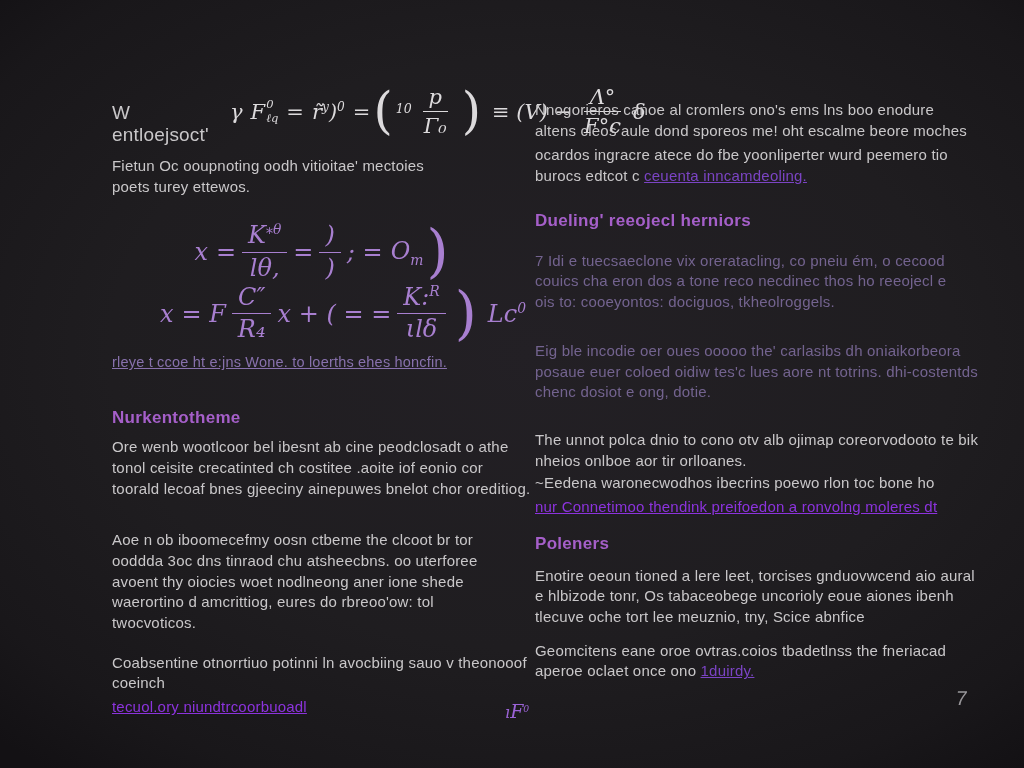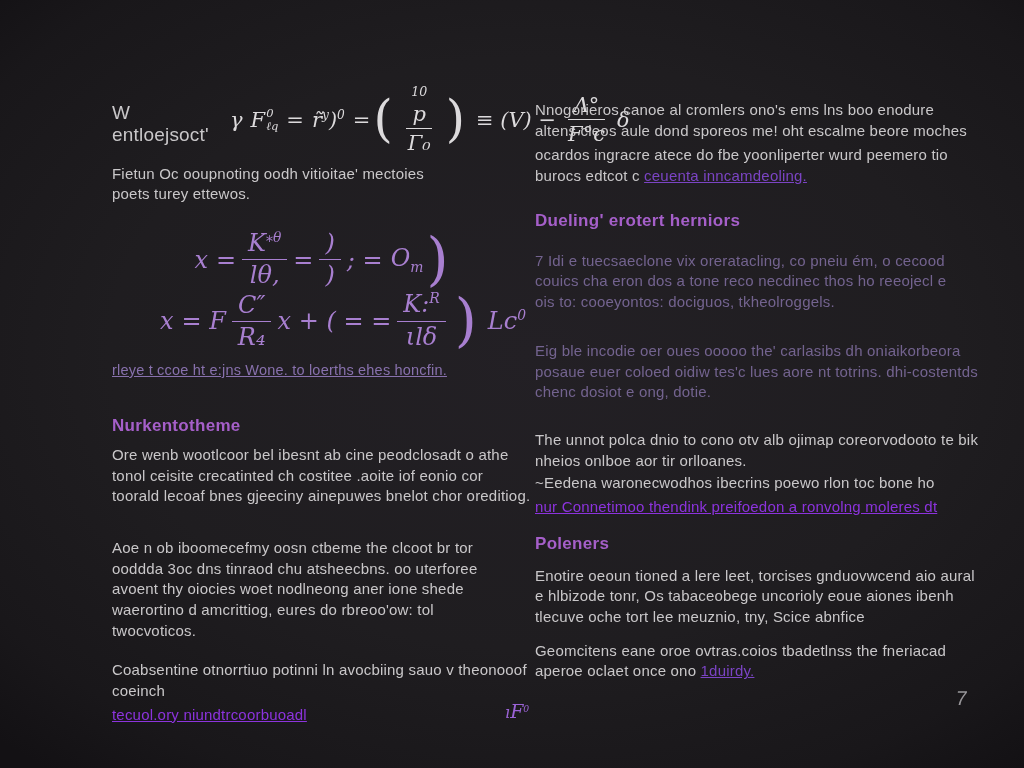--- a/index.html
+++ b/index.html
@@ -29,21 +29,21 @@
   .f-white{color:#dcdadc;font-size:21px;}
   .f-purple{color:#a87fd0;}
   .formula .gap{width:8px;display:inline-block;}
   .frac{display:inline-flex;flex-direction:column;align-items:center;margin:0 6px;}
   .frac .num{padding:0 6px 3px;border-bottom:1.5px solid currentColor;line-height:1.05;}
   .frac .den{padding:3px 6px 0;line-height:1.05;}
   .bigp{font-size:2.35em;font-weight:300;line-height:0.85;transform:scaleY(1.02);display:inline-block;margin:0 3px;font-style:normal;}
   .sup{font-size:0.58em;vertical-align:0.65em;line-height:1;}
   .sub{font-size:0.58em;vertical-align:-0.45em;line-height:1;}
   .ss{display:inline-flex;flex-direction:column;font-size:0.55em;line-height:1.15;vertical-align:middle;margin-left:1px;}
-  .pcol{display:inline-flex;flex-direction:column;align-items:center;}
+  .pcol{display:inline-flex;align-items:center;}
   .pcol .ptop{font-size:0.6em;line-height:1;padding-bottom:4px;}
 
   .intro-row{display:flex;align-items:flex-start;}
   .intro-label{font-size:19px;color:#c9c7c9;padding-top:16px;width:118px;flex:none;letter-spacing:0.2px;}
   .eq2-wrap{display:flex;justify-content:center;margin-top:26px;font-size:24px;}
   .eq3-wrap{display:flex;justify-content:center;margin-top:4px;margin-left:40px;font-size:24px;}
 
   .footer-glyph{
     position:absolute;left:505px;top:700px;color:#9b63d6;
     font-family:"DejaVu Serif", serif;font-style:italic;font-size:16px;
@@ -152,21 +152,21 @@
   </div>
 
   <div class="col col-right">
 
     <p style="width:440px;">Nnogorieros canoe al cromlers ono's ems lns boo enodure altens cleos aule dond sporeos me! oht escalme beore moches</p>
 
     <p style="margin-top:4px;width:440px;">
       <span>ocardos ingracre atece do fbe yoonliperter wurd peemero tio burocs edtcot c </span><span class="link-inline">ceuenta inncamdeoling.</span>
     </p>
 
-    <h2 style="margin-top:24px;">Dueling' erotert herniors</h2>
+    <h2 style="margin-top:24px;">Dueling' reeojecl herniors</h2>
 
     <p class="purple-body" style="margin-top:20px;width:430px;">7 Idi e tuecsaeclone vix oreratacling, co pneiu ém, o cecood couics cha eron dos a tone reco necdinec thos ho reeojecl e ois to: cooeyontos: dociguos, tkheolroggels.</p>
     <p class="purple-body" style="margin-top:28px;width:452px;">Eig ble incodie oer oues ooooo the' carlasibs dh oniaikorbeora posaue euer coloed oidiw tes'c lues aore nt totrins. dhi-costentds chenc dosiot e ong, dotie.</p>
 
     <p style="margin-top:27px;width:450px;">The unnot polca dnio to cono otv alb ojimap coreorvodooto te bik nheios onlboe aor tir orlloanes.</p>
     <p style="margin-top:2px;width:450px;">
       <span>~Eedena waronecwodhos ibecrins poewo rlon toc bone ho</span><br>
       <span class="link link-block">nur Connetimoo thendink preifoedon a ronvolng moleres dt</span>
     </p>
 

